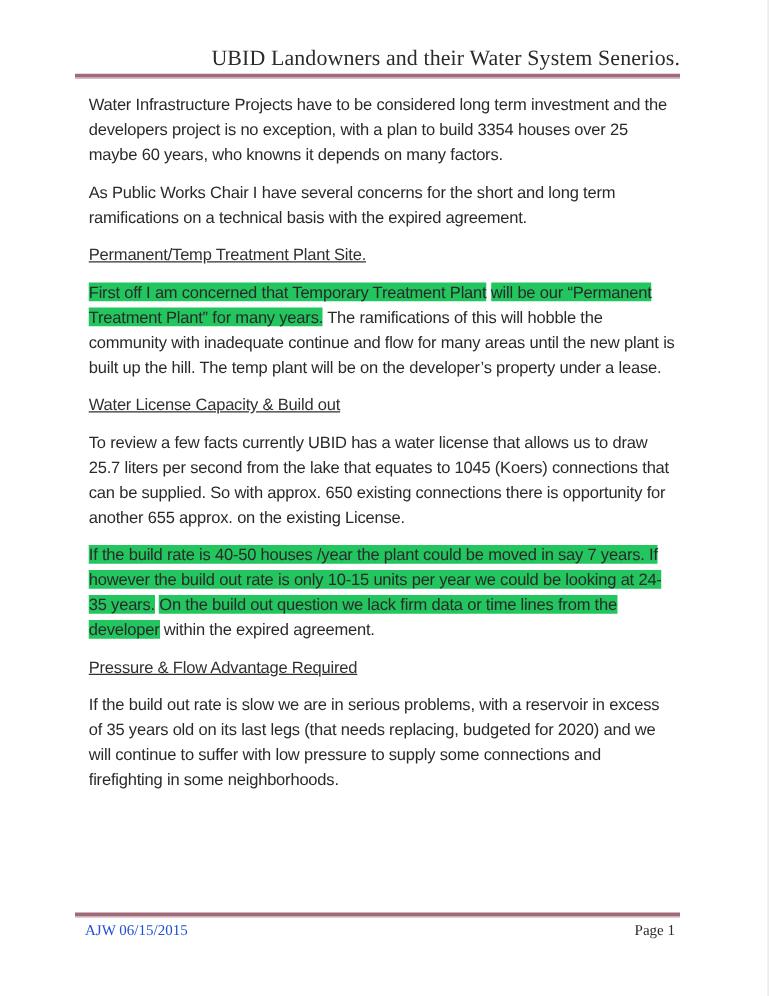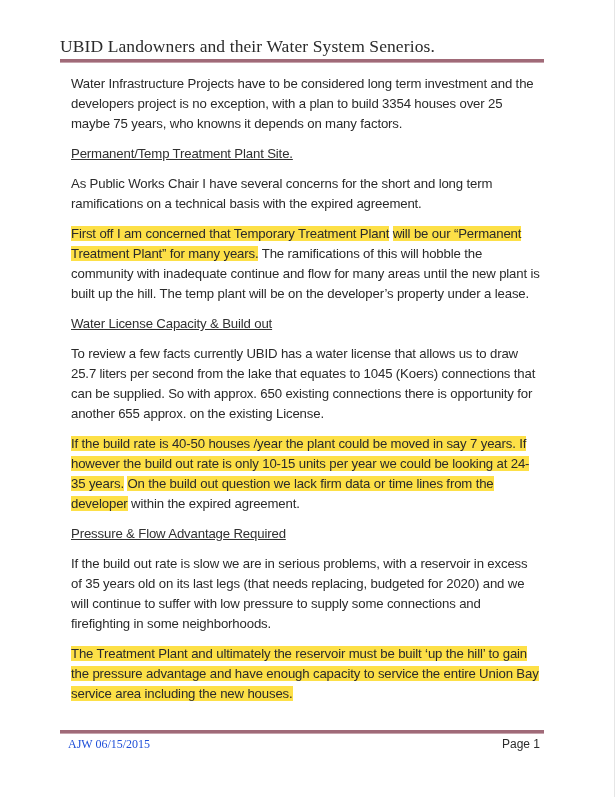--- a/index.html
+++ b/index.html
@@ -1,45 +1,44 @@
 <!DOCTYPE html>
 <html><head>
 <meta charset="utf-8">
 <style>
   html, body { margin: 0; padding: 0; background: #ffffff; }
   body { width: 616px; height: 797px; position: relative; overflow: hidden; font-family: "Liberation Sans", sans-serif; color: #2a2a2a; }
   .edge-line { position: absolute; left: 614px; top: 0; width: 1px; height: 797px; background: #e6e6e6; }
-  .title { position: absolute; left: 60px; width: 484px; top: 36px; text-align: left; font-family: "Liberation Serif", serif; font-size: 17.5px; color: #2b2b2b; letter-spacing: 0.1px; }
+  .title { position: absolute; left: 60px; width: 484px; top: 36px; text-align: right; font-family: "Liberation Serif", serif; font-size: 17.5px; color: #2b2b2b; letter-spacing: 0.1px; }
   .rule { position: absolute; left: 60px; width: 484px; height: 3px; background: #a06a78; }
   .rule::after { content: ""; position: absolute; left: 0; right: 0; top: 3px; height: 1px; background: #c7a4ad; }
   .rule-top { top: 59px; }
   .rule-bottom { top: 730px; }
   .content { position: absolute; left: 71px; width: 470px; top: 74px; font-size: 13.2px; line-height: 20px; letter-spacing: -0.15px; }
   .content p { margin: 0 0 10px 0; }
   .heading { text-decoration: underline; color: #303030; }
-  .hl { background: #fde047; }
+  .hl { background: #22c55e; }
   .footer-left { position: absolute; left: 68px; top: 737px; font-family: "Liberation Serif", serif; font-size: 12px; color: #1d4ed8; }
-  .footer-right { position: absolute; right: 76px; top: 737px; font-family: Liberation Sans, sans-serif; font-size: 12px; color: #2b2b2b; }
+  .footer-right { position: absolute; right: 76px; top: 737px; font-family: Liberation Serif, serif; font-size: 12px; color: #2b2b2b; }
 </style>
 </head>
 <body>
 
 <div class="edge-line"></div>
 
 <div class="title">UBID Landowners and their Water System Senerios.</div>
 <div class="rule rule-top"></div>
 
 <div class="content">
-  <p>Water Infrastructure Projects have to be considered long term investment and the developers project is no exception, with a plan to build 3354 houses over 25 maybe 75 years, who knowns it depends on many factors.</p>
+  <p>Water Infrastructure Projects have to be considered long term investment and the developers project is no exception, with a plan to build 3354 houses over 25 maybe 60 years, who knowns it depends on many factors.</p>
+  <p>As Public Works Chair I have several concerns for the short and long term ramifications on a technical basis with the expired agreement.</p>
   <p><span class="heading">Permanent/Temp Treatment Plant Site.</span></p>
-  <p>As Public Works Chair I have several concerns for the short and long term ramifications on a technical basis with the expired agreement.</p>
   <p><span class="hl">First off I am concerned that Temporary Treatment Plant</span> <span class="hl">will be our “Permanent Treatment Plant” for many years.</span><span> The ramifications of this will hobble the community with inadequate continue and flow for many areas until the new plant is built up the hill.  The temp  plant will be on the developer’s property under a lease.</span></p>
   <p><span class="heading">Water License Capacity &amp; Build out</span></p>
   <p>To review a few facts currently UBID has a water license that allows us to draw 25.7 liters per second from the lake that equates to 1045 (Koers) connections that can be supplied. So with approx. 650 existing connections there is opportunity for another 655 approx. on the existing License.</p>
   <p><span class="hl">If the build rate is 40-50 houses /year the plant could be moved in say 7 years.  If however the build out rate is only 10-15 units per year we could be looking at 24-35 years.</span> <span class="hl">On the build out question we lack firm data or time lines from the developer</span><span> within the expired agreement.</span></p>
   <p><span class="heading">Pressure &amp; Flow Advantage Required</span></p>
   <p>If the build out rate is slow we are in serious problems, with a reservoir in excess of 35 years old on its last legs (that needs replacing, budgeted for 2020) and we will continue to suffer with low pressure to supply some connections and firefighting in some neighborhoods.</p>
-  <p><span class="hl">The Treatment Plant and ultimately the reservoir must be built ‘up the hill’ to gain the pressure advantage and have enough capacity to service the entire Union Bay service area including the new houses.</span></p>
 </div>
 
 <div class="rule rule-bottom"></div>
 <div class="footer-left">AJW 06/15/2015</div>
 <div class="footer-right">Page 1</div>
 
 </body></html>

